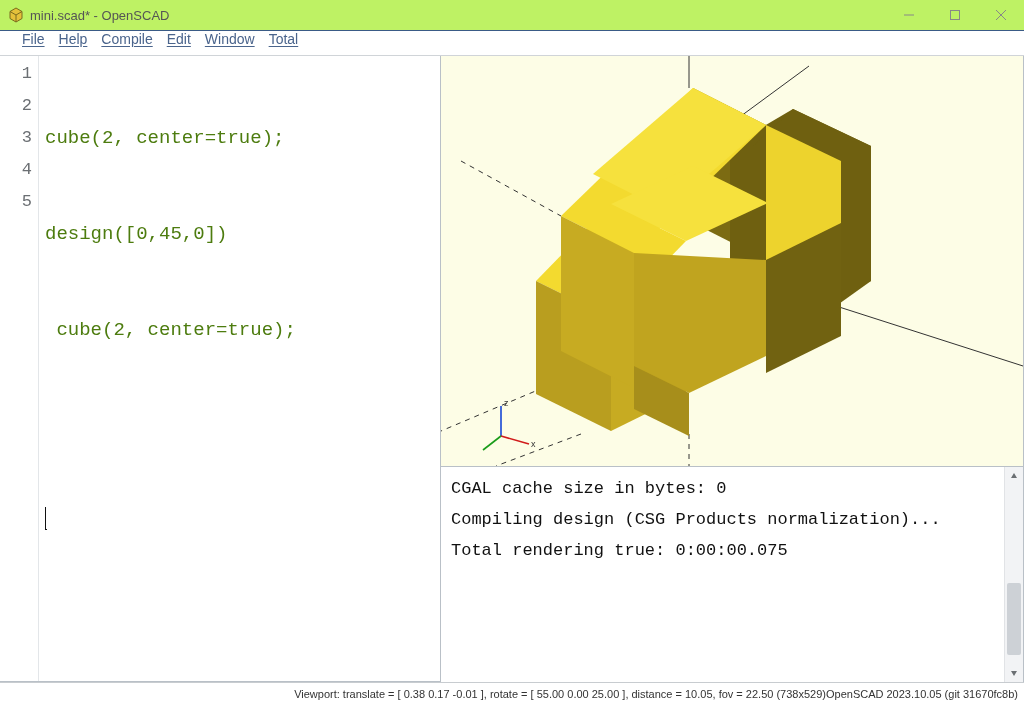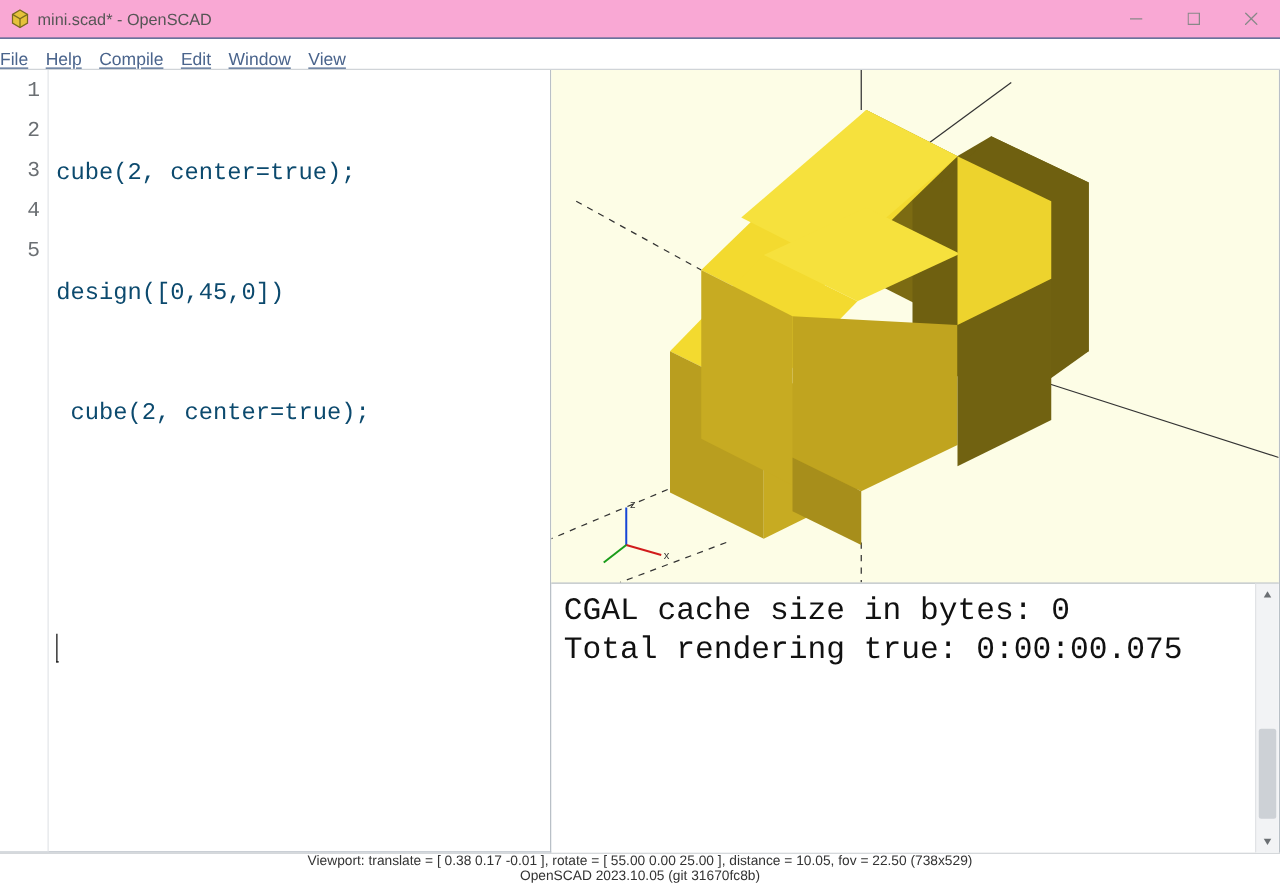--- a/index.html
+++ b/index.html
@@ -9,21 +9,21 @@
     font-size: 13px;
     background: #fff;
     overflow: hidden;
   }
   .titlebar {
     height: 30px;
     border-bottom: 1px solid #3a5b86;
     display: flex;
     align-items: center;
     padding: 0 8px;
-    background: #f9a8d4;
+    background: #bef264;
     position: relative;
   }
   .titlebar .appicon {
     width: 16px; height: 16px;
     margin-right: 6px;
     display: inline-flex;
     align-items: center;
     justify-content: center;
   }
   .titlebar .title {
@@ -39,22 +39,22 @@
   .winbtn {
     width: 46px; height: 30px;
     display: flex;
     align-items: center;
     justify-content: center;
     color: #888;
   }
   .menubar {
     height: 24px;
     display: flex;
-    align-items: flex-end;
-    padding: 0 0;
+    align-items: flex-start;
+    padding: 0 22px;
     gap: 14px;
     background: #fff;
     font-size: 14px;
   }
   .menubar .menuitem {
     color: #4a648c;
     text-decoration: underline;
     text-decoration-color: #4a648c;
     text-underline-offset: 2px;
     cursor: default;
@@ -81,21 +81,21 @@
     background: #fff;
     color: #6b6f73;
     text-align: right;
     padding: 2px 6px 0 0;
     border-right: 1px solid #e3e6e9;
     font-size: 17px;
   }
   .gutter div { height: 32px; }
   .code {
     padding: 2px 0 0 6px;
-    color: #0c4a6e;
+    color: #4d7c0f;
     white-space: pre;
   }
   .code div { height: 32px; }
   .caret {
     display: inline-block;
     width: 1px; height: 22px;
     border-left: 1px solid #111;
     border-bottom: 1px solid #111;
     vertical-align: -3px;
   }
@@ -113,21 +113,21 @@
     overflow: hidden;
   }
   .consolewrap {
     flex: 1;
     display: flex;
     background: #fff;
   }
   .console {
     flex: 1;
     font-family: "Consolas", "Courier New", monospace;
-    font-size: 25px;
+    font-size: 17px;
     line-height: 31px;
     padding: 6px 10px;
     color: #111;
   }
   .scrollbar {
     width: 18px;
     background: #f2f3f5;
     border-left: 1px solid #e1e3e6;
     position: relative;
   }
@@ -152,22 +152,21 @@
   }
   .statusbar {
     height: 22px;
     border-top: 1px solid #c8ccd0;
     background: #fff;
     display: flex;
     align-items: center;
     font-size: 11px;
     color: #333;
     padding: 0 6px;
-    justify-content: space-between;
-    flex-direction: column;
+    justify-content: flex-end;
   }
 </style>
 </head>
 <body>
 
 <div class="titlebar">
   <span class="appicon">
     <svg width="16" height="16" viewBox="0 0 16 16">
       <polygon points="8,1 14,4.5 14,11.5 8,15 2,11.5 2,4.5" fill="#e5c13a" stroke="#7a6a1e" stroke-width="1"></polygon>
       <polyline points="2,4.5 8,8 14,4.5" fill="none" stroke="#7a6a1e" stroke-width="1"></polyline>
@@ -194,21 +193,21 @@
     </div>
   </div>
 </div>
 
 <div class="menubar">
   <span class="menuitem">File</span>
   <span class="menuitem">Help</span>
   <span class="menuitem">Compile</span>
   <span class="menuitem">Edit</span>
   <span class="menuitem">Window</span>
-  <span class="menuitem">View</span>
+  <span class="menuitem">Total</span>
 </div>
 
 <div class="workspace">
 
   <div class="editor">
     <div class="gutter">
       <div>1</div>
       <div>2</div>
       <div>3</div>
       <div>4</div>
@@ -267,20 +266,21 @@
           <line x1="0" y1="0" x2="-18" y2="14" stroke="#1a9c1a" stroke-width="1.6"></line>
           <text x="3" y="-30" font-size="9" fill="#333">z</text>
           <text x="30" y="11" font-size="9" fill="#333">x</text>
         </g>
       </svg>
     </div>
 
     <div class="consolewrap">
       <div class="console">
         <div>CGAL cache size in bytes: 0</div>
+        <div>Compiling design (CSG Products normalization)...</div>
         <div>Total rendering true: 0:00:00.075</div>
       </div>
       <div class="scrollbar">
         <div class="sbtn">
           <svg width="8" height="8">
               <polygon points="4,1 7,6 1,6" fill="#6b6f73"></polygon>
             </svg>
         </div>
         <div class="track">
           <div class="thumb"></div>

